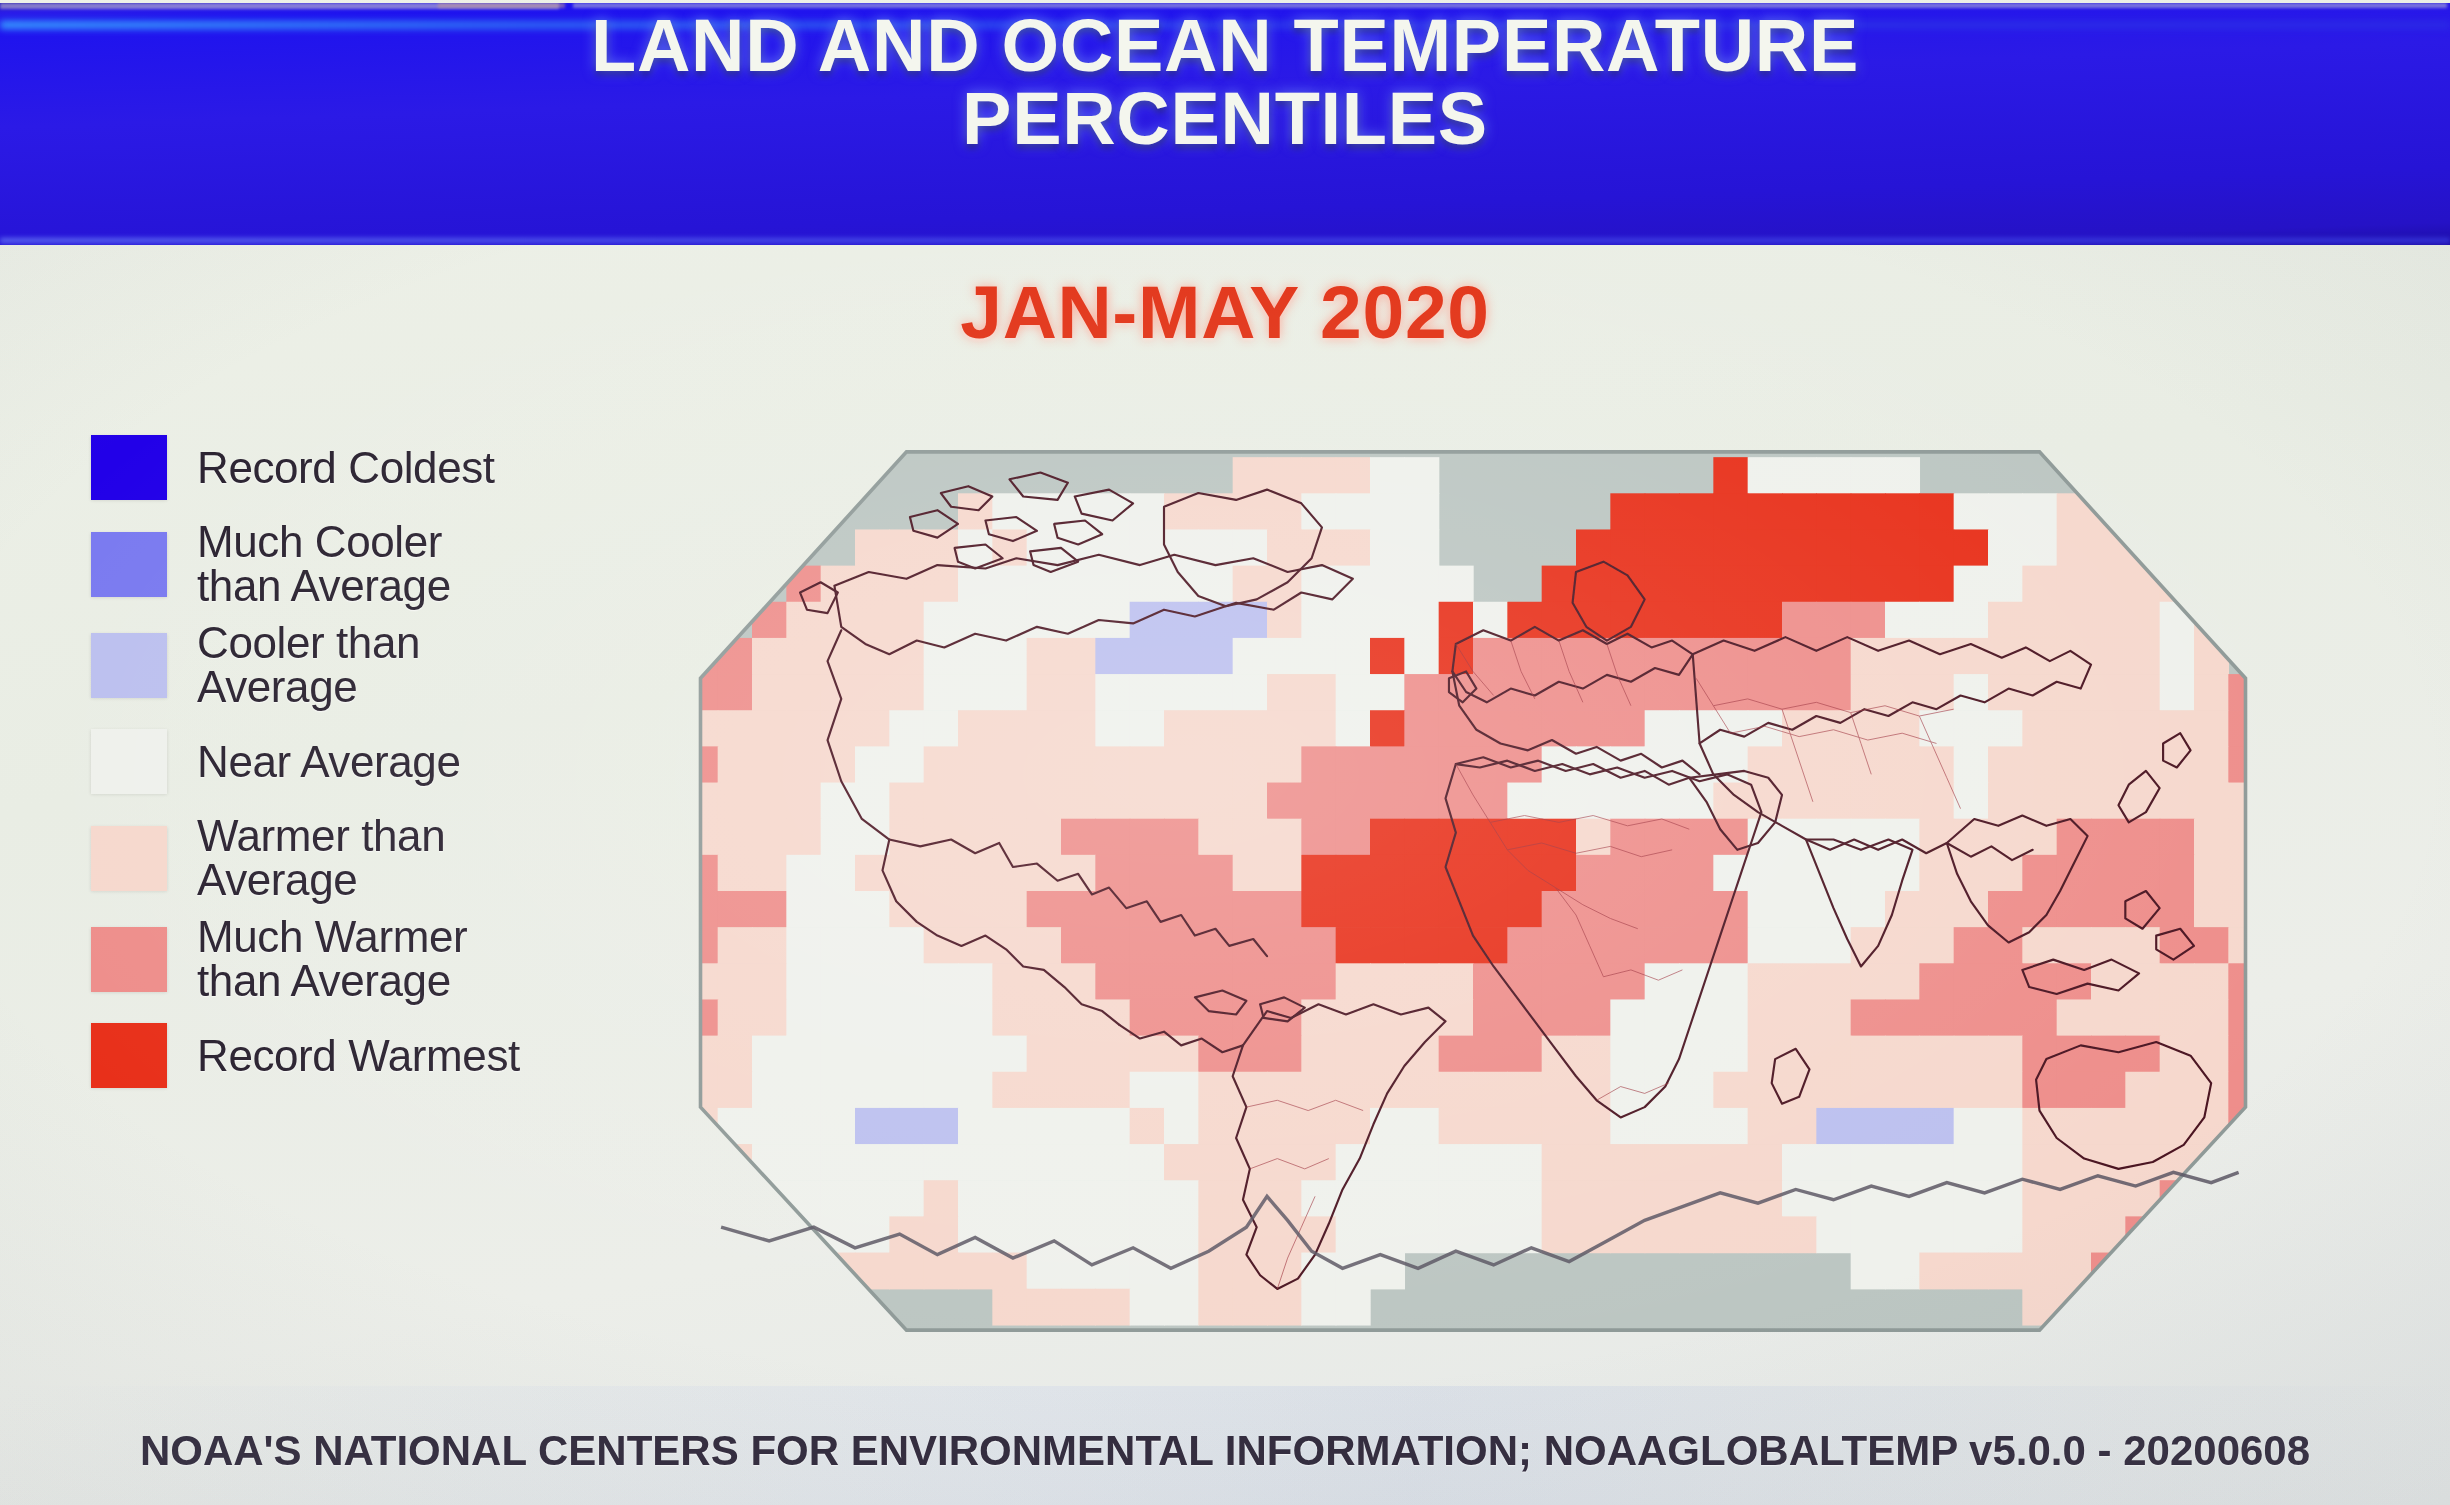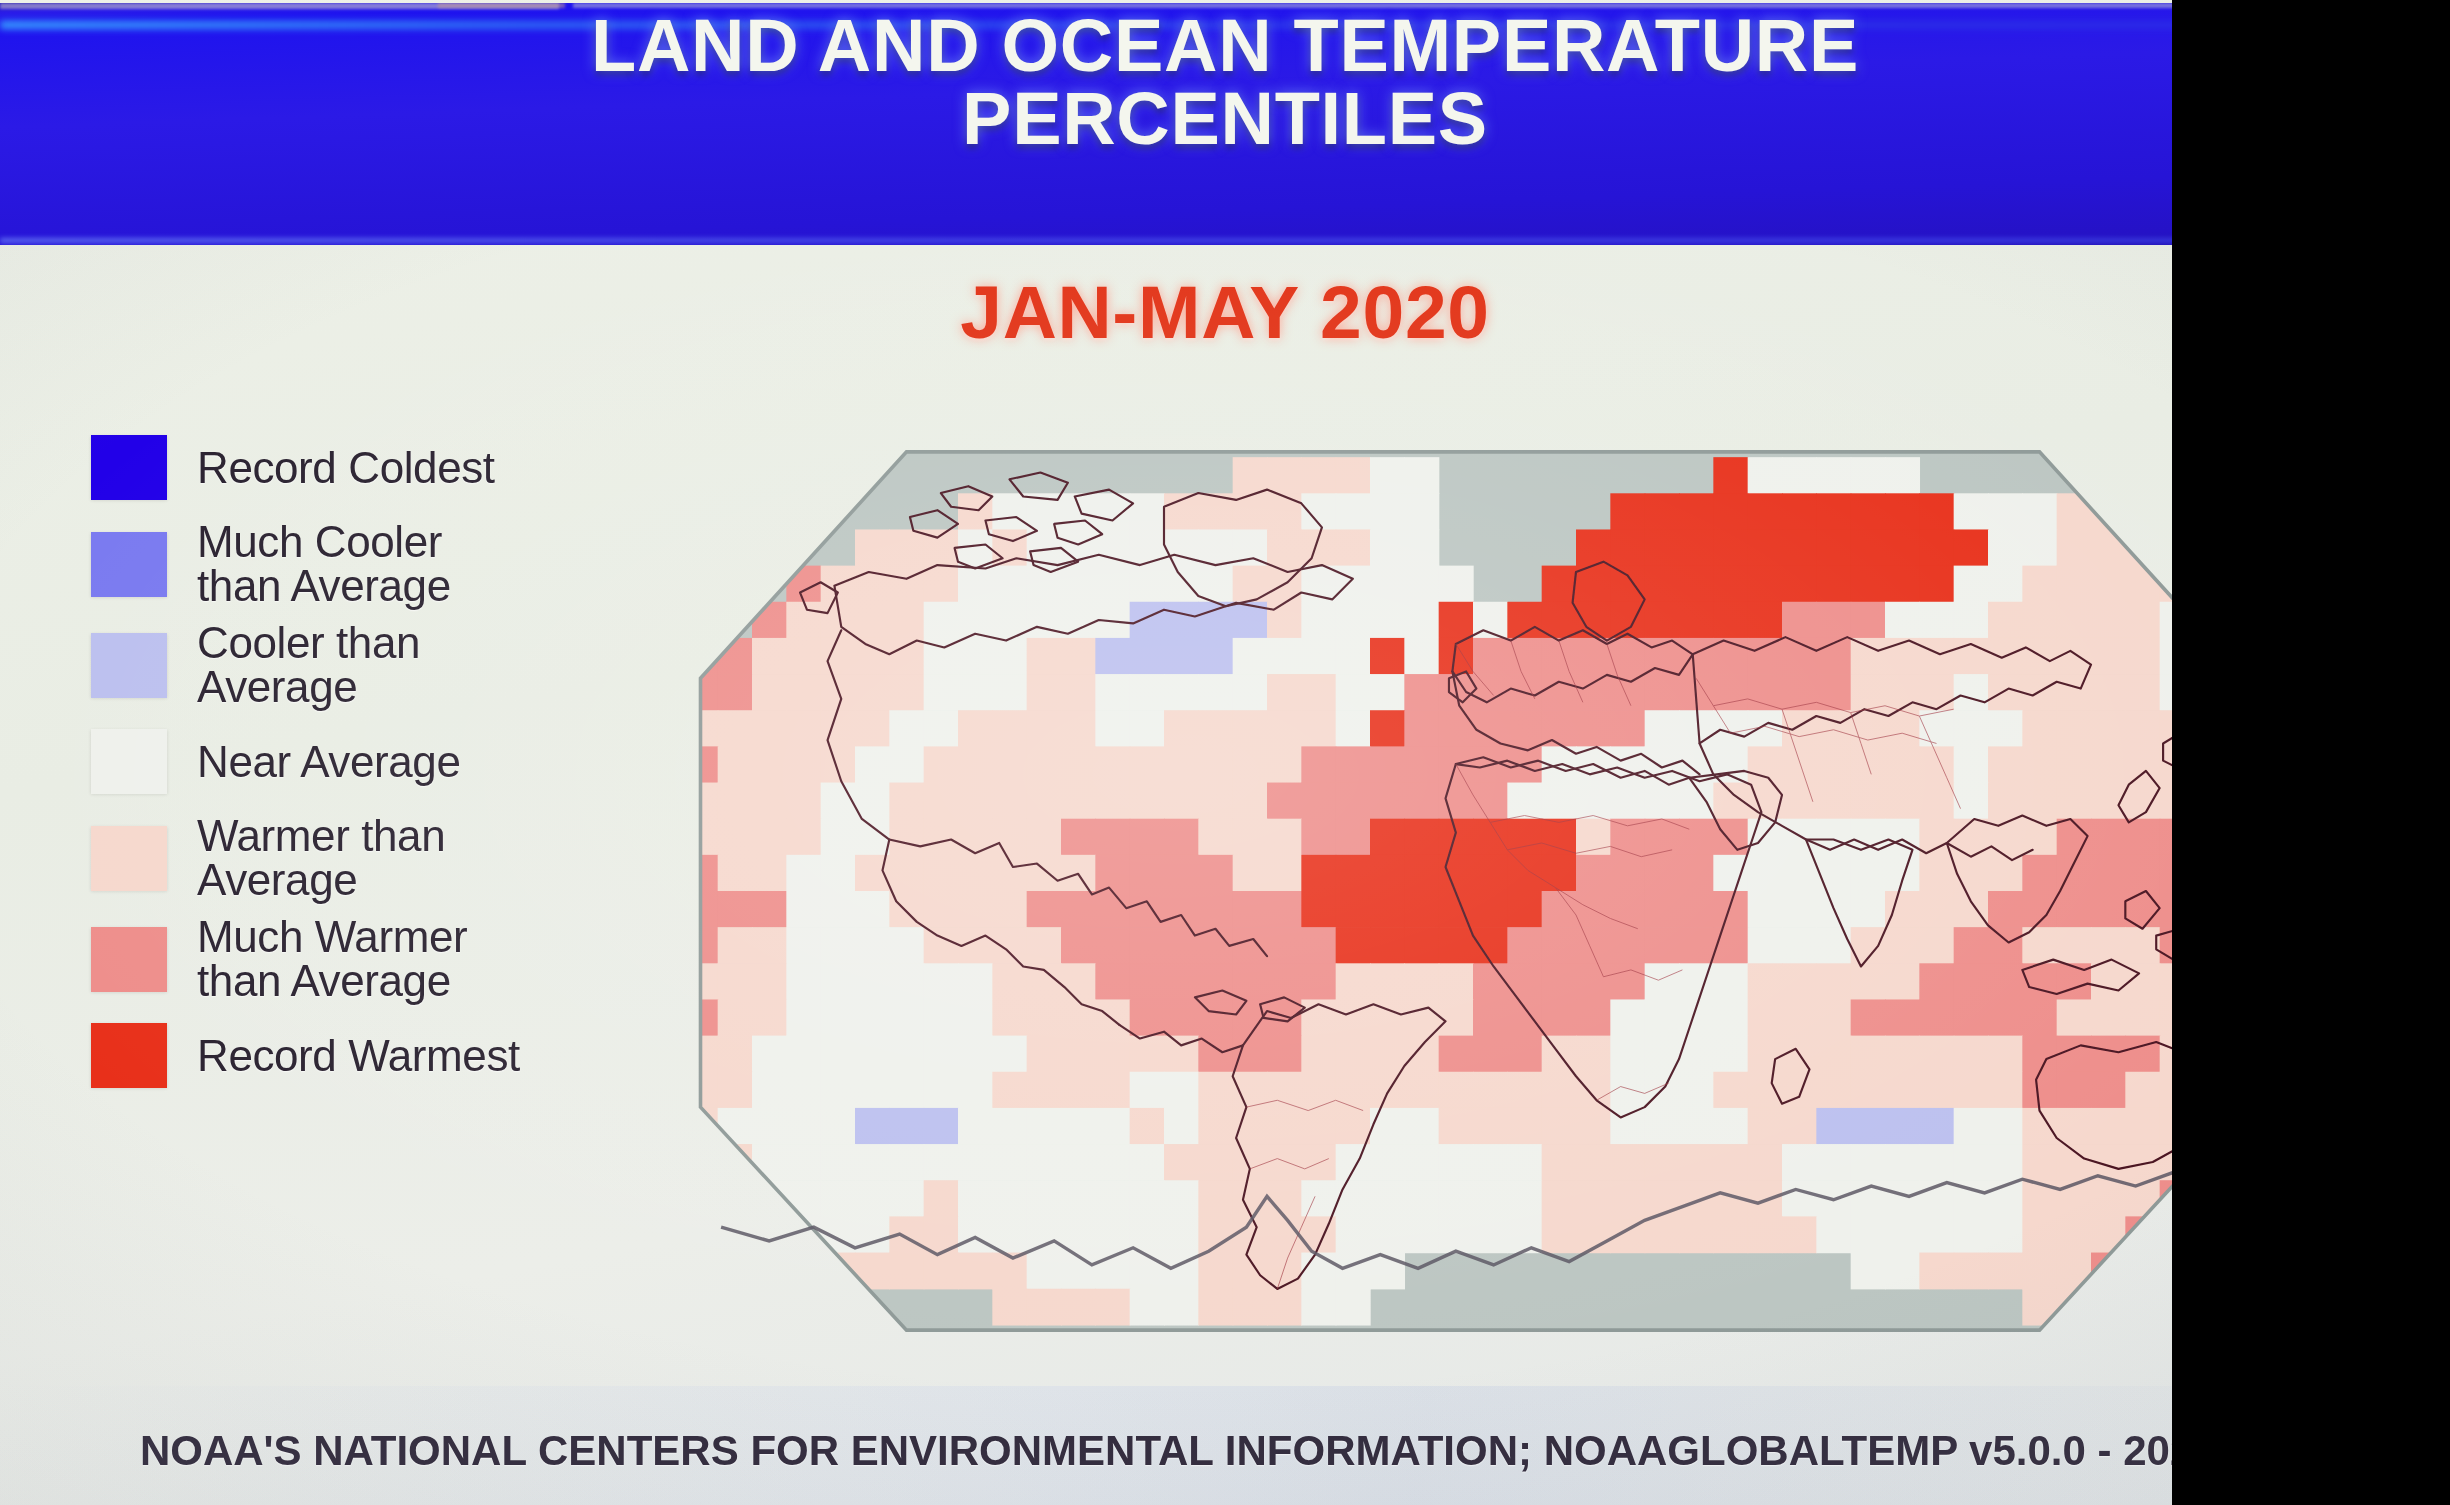--- a/index.html
+++ b/index.html
@@ -1,17 +1,17 @@
 <!DOCTYPE html>
 <html style="font-size:11.3px"><head>
 <meta charset="utf-8">
 <style>
   html,body{margin:0;padding:0;background:#000;}
   #root{
-    position:relative;width:2172px;height:1505px;overflow:hidden;
+    position:relative;width:2450px;height:1505px;overflow:hidden;
     font-family:"Liberation Sans",sans-serif;
     background:linear-gradient(170deg,#eef1e8 0%,#e9ede4 42%,#eceee9 72%,#e4e7e6 100%);
   }
   
   #banner{
     position:absolute;left:0;top:2.8px;width:2450px;height:242px;
     background:linear-gradient(178deg,#1b0fbb 0%,#2a1ce8 3%,#1e13ef 7%,#2b1ae6 38%,#2614d6 76%,#2512c6 93%,#1d0da6 100%);
     overflow:hidden;
   }
   #banner .cyanline{

